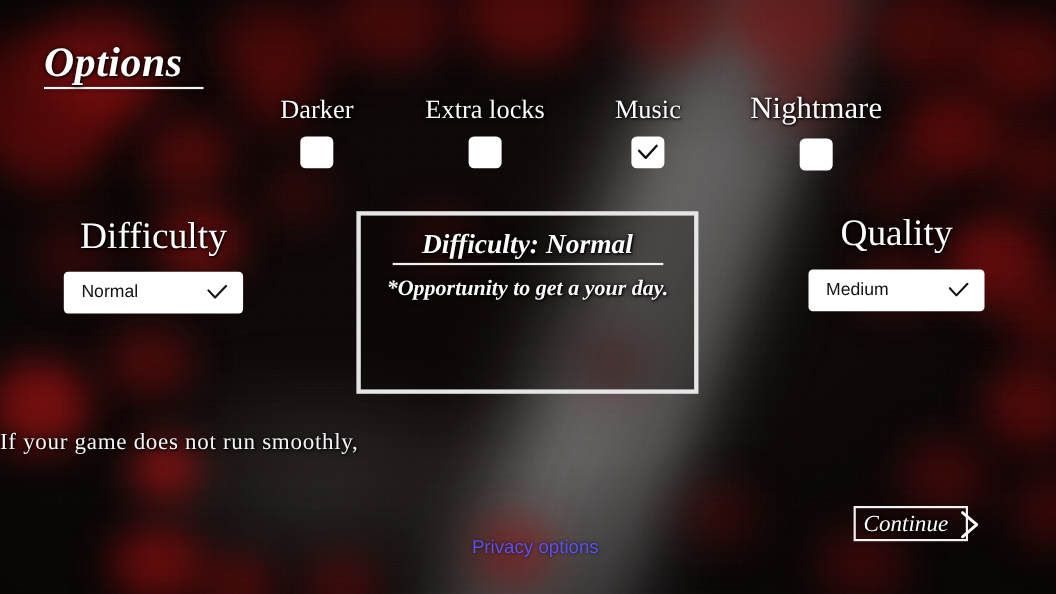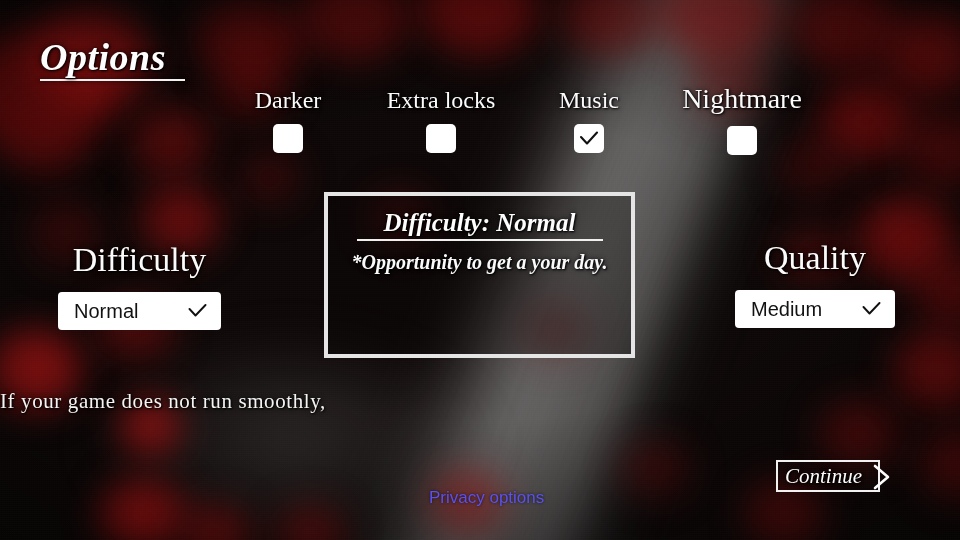--- a/index.html
+++ b/index.html
@@ -100,36 +100,35 @@
   
   .selector { position: absolute; }
   .selector-label {
     color: #fbfbfb;
     font-family: "Liberation Serif", serif;
     font-size: 34px;
     line-height: 1;
     text-align: center;
     white-space: nowrap;
     text-shadow: 0 0 6px rgba(0,0,0,.85), 1px 1px 2px rgba(0,0,0,.9);
-    margin-top: 45px;
   }
   .dropdown {
     margin-top: 15px;
     background: #ffffff;
     border-radius: 4px;
     height: 38px;
     display: flex;
     align-items: center;
     justify-content: space-between;
     padding: 0 14px 0 16px;
     box-sizing: border-box;
   }
   .dropdown-value {
     font-family: "Liberation Sans", sans-serif;
-    font-size: 20px;
+    font-size: 16px;
     color: #121212;
     line-height: 1;
   }
   .dropdown-caret { display: flex; align-items: center; }
 
   
   #info-panel {
     position: absolute;
     left: 324px;
     top: 192px;

